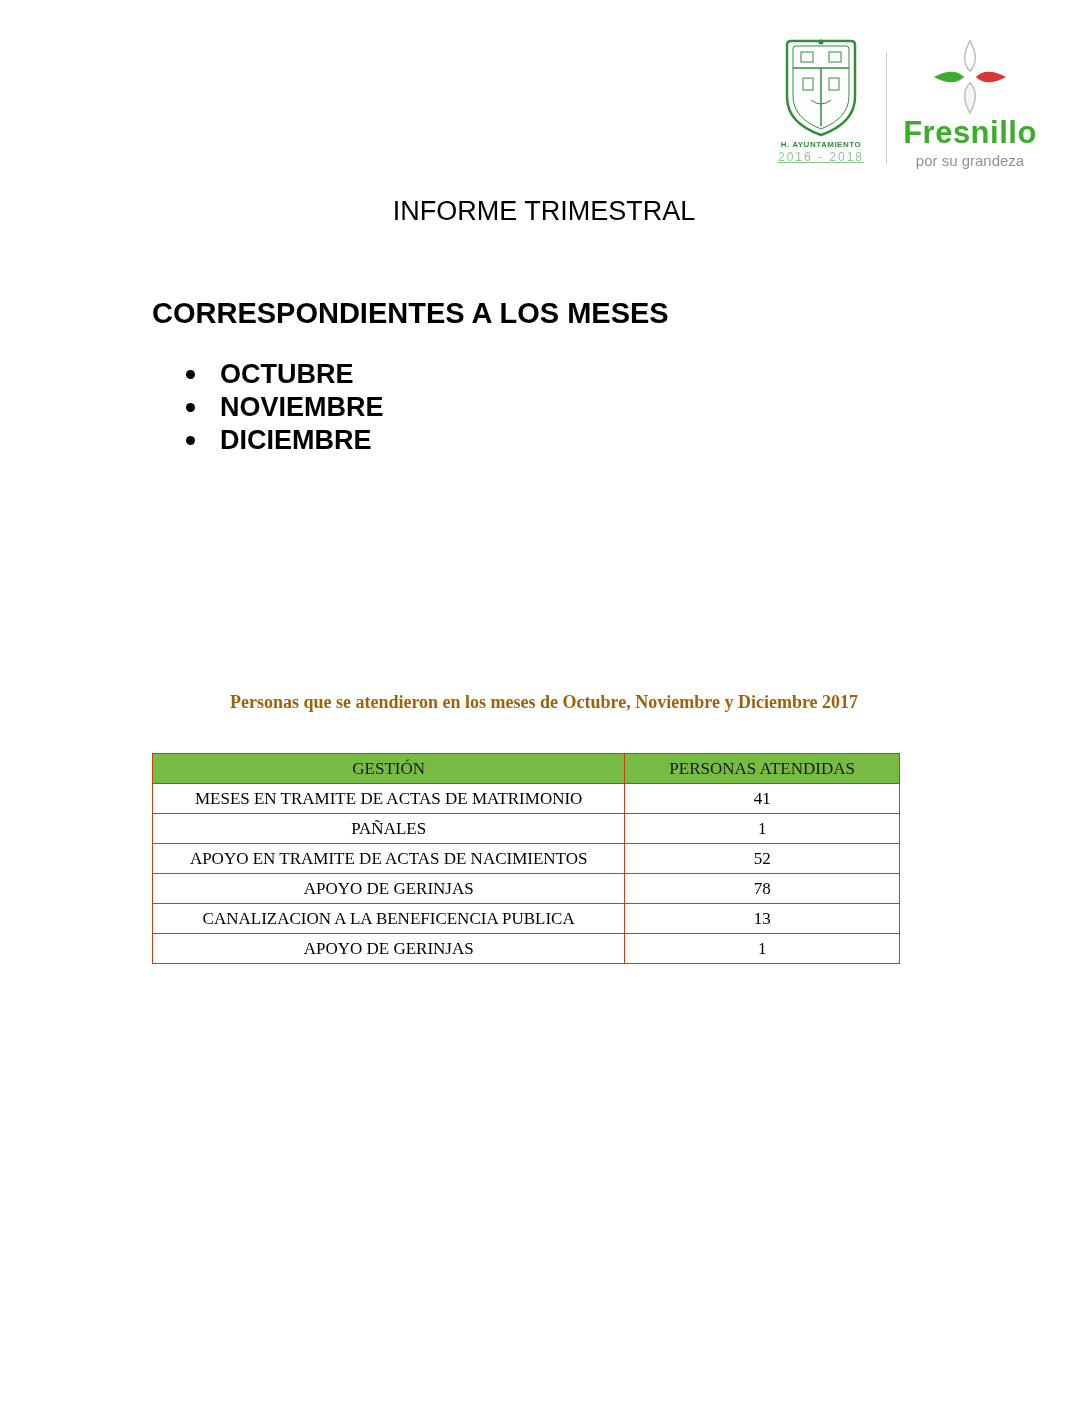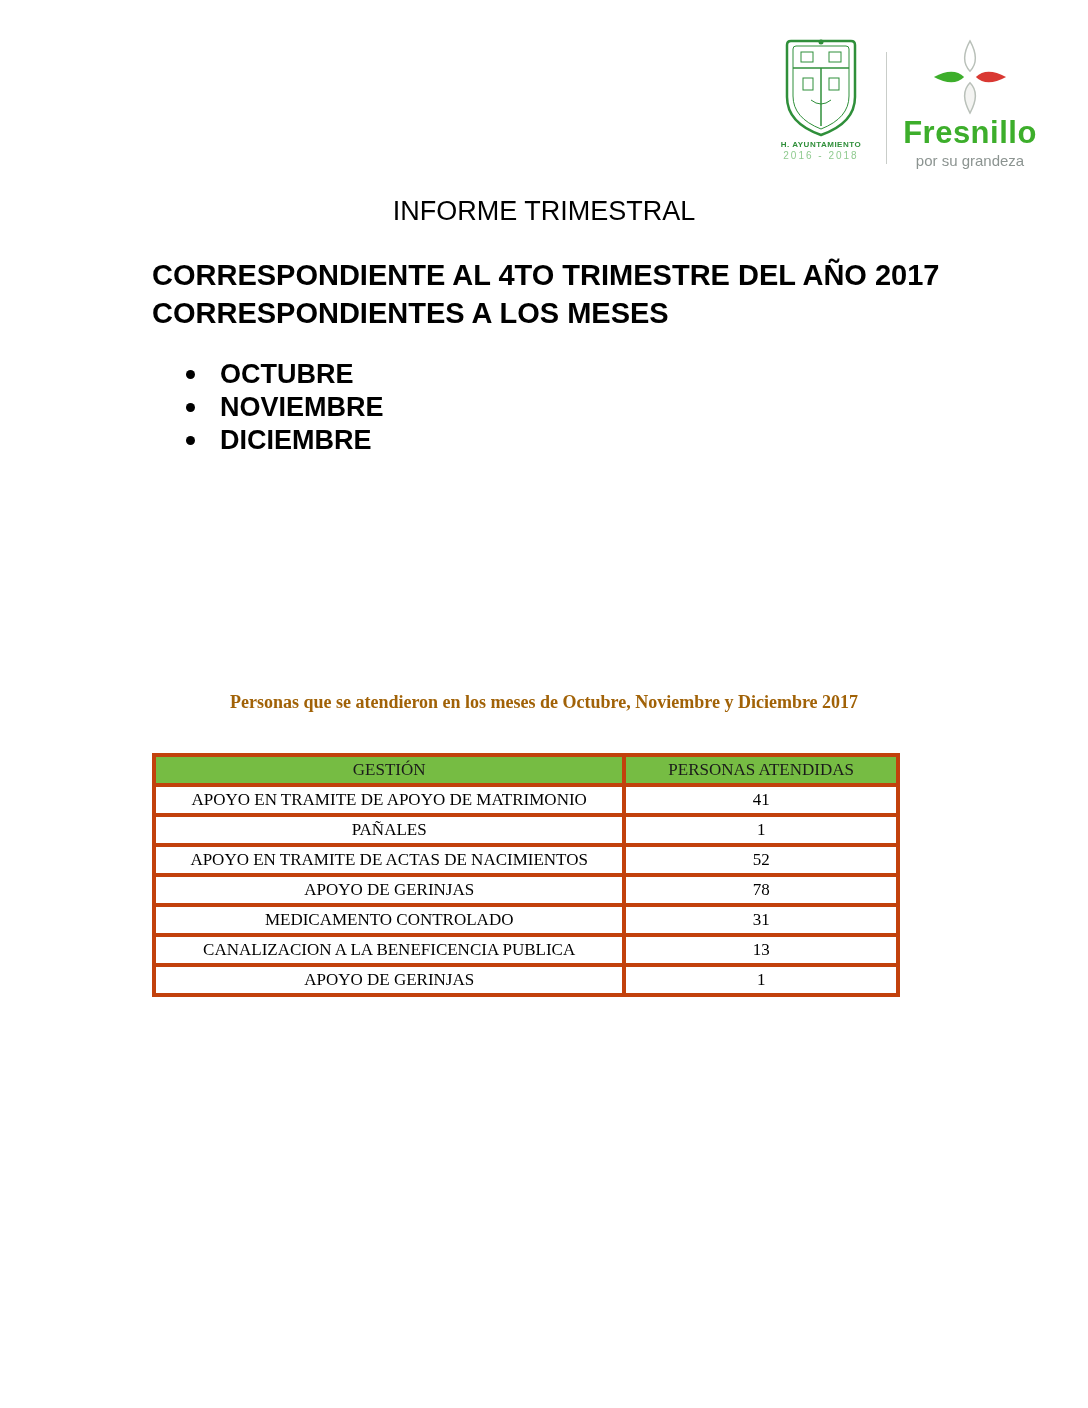--- a/index.html
+++ b/index.html
@@ -22,21 +22,21 @@
     display:flex;
     align-items:flex-start;
   }
   .crest { width:118px; text-align:center; }
   .crest svg { display:block; margin:0 auto; }
   .crest-cap1 {
     font-size:8px; font-weight:bold; color:#2f8f3a;
     letter-spacing:0.5px; margin-top:2px;
   }
   .crest-cap2 {
-    font-size:10px; color:#8fca8f; letter-spacing:2px; margin-top:1px;
+    font-size:12px; color:#8fca8f; letter-spacing:2px; margin-top:1px;text-decoration:underline;
   }
   .logo-divider {
     width:1px; height:112px; background:#c9cdc9; margin:14px 10px 0 6px;
   }
   .brand { width:146px; text-align:center; }
   .brand svg { display:block; margin:0 auto; }
   .brand-name {
     font-size:31px; font-weight:bold; color:#3dae2b; line-height:30px;
     margin-top:2px; letter-spacing:0.5px;
   }
@@ -93,21 +93,21 @@
   .data-table {
     position:absolute;
     top:753px; left:152px;
     width:748px;
     border-collapse:collapse;
     font-family:"Liberation Serif", serif;
     font-size:17px;
     color:#000;
   }
   .data-table th, .data-table td {
-    border:4px solid #c2410c;
+    border:1px solid #c2410c;
     height:30px;
     text-align:center;
     vertical-align:middle;
     padding:0 4px;
     font-weight:normal;
   }
   .data-table th {
     background:#76bc43;
     color:#1a1a1a;
   }
@@ -149,61 +149,57 @@
       </svg>
       <div class="brand-name">Fresnillo</div>
       <div class="brand-tagline">por su grandeza</div>
     </div>
 
   </div>
 
   <h1 class="doc-title">INFORME TRIMESTRAL</h1>
 
   <p class="doc-subtitle">
-    <span>CORRESPONDIENTE AL 4TO TRIMESTRE DEL AÑO 2017</span><br>
+    <br>
     <span>CORRESPONDIENTES A LOS MESES</span>
   </p>
 
   <ul class="months">
     <li><span>OCTUBRE</span></li>
     <li><span>NOVIEMBRE</span></li>
     <li><span>DICIEMBRE</span></li>
   </ul>
 
   <div class="table-caption">Personas que se atendieron en los meses de Octubre, Noviembre  y Diciembre 2017</div>
 
   <table class="data-table">
     <thead>
       <tr>
         <th class="col-gestion">GESTIÓN</th>
         <th class="col-personas">PERSONAS  ATENDIDAS</th>
       </tr>
     </thead>
     <tbody>
       <tr>
-        <td>APOYO EN TRAMITE DE APOYO DE MATRIMONIO</td>
+        <td>MESES EN TRAMITE DE ACTAS DE MATRIMONIO</td>
         <td>41</td>
       </tr>
       <tr>
         <td>PAÑALES</td>
         <td>1</td>
       </tr>
       <tr>
         <td>APOYO EN TRAMITE DE ACTAS DE NACIMIENTOS</td>
         <td>52</td>
       </tr>
       <tr>
         <td>APOYO DE GERINJAS</td>
         <td>78</td>
       </tr>
       <tr>
-        <td>MEDICAMENTO CONTROLADO</td>
-        <td>31</td>
-      </tr>
-      <tr>
         <td>CANALIZACION A LA BENEFICENCIA PUBLICA</td>
         <td>13</td>
       </tr>
       <tr>
         <td>APOYO DE GERINJAS</td>
         <td>1</td>
       </tr>
     </tbody>
   </table>
 

